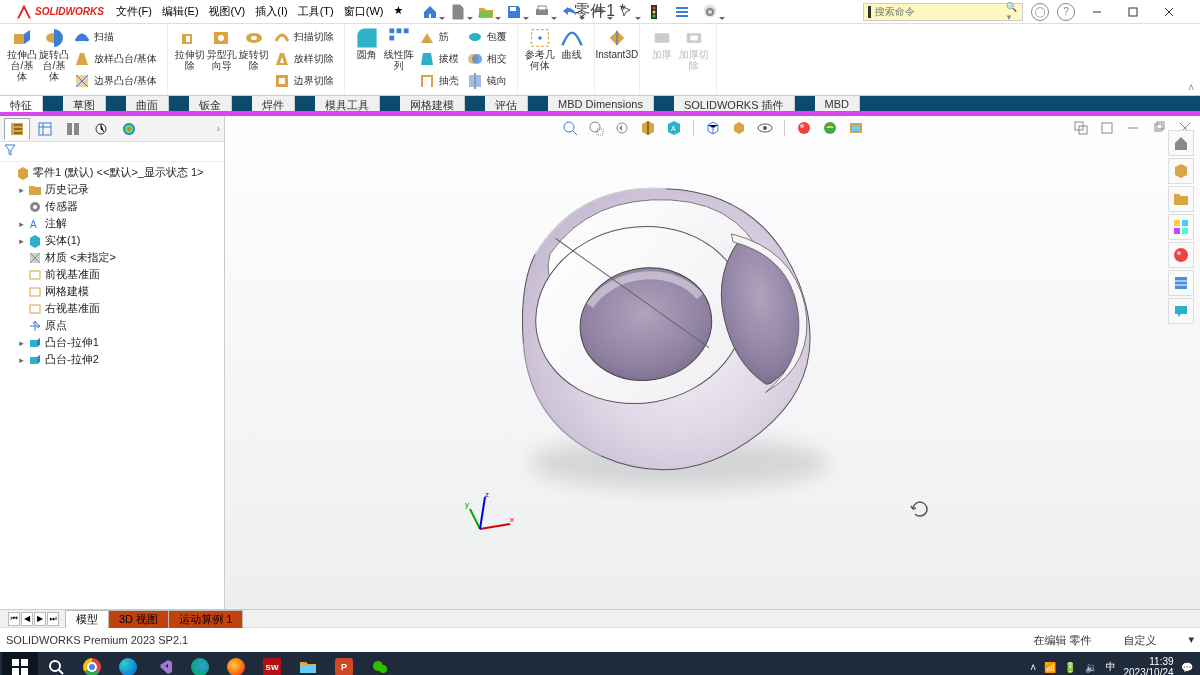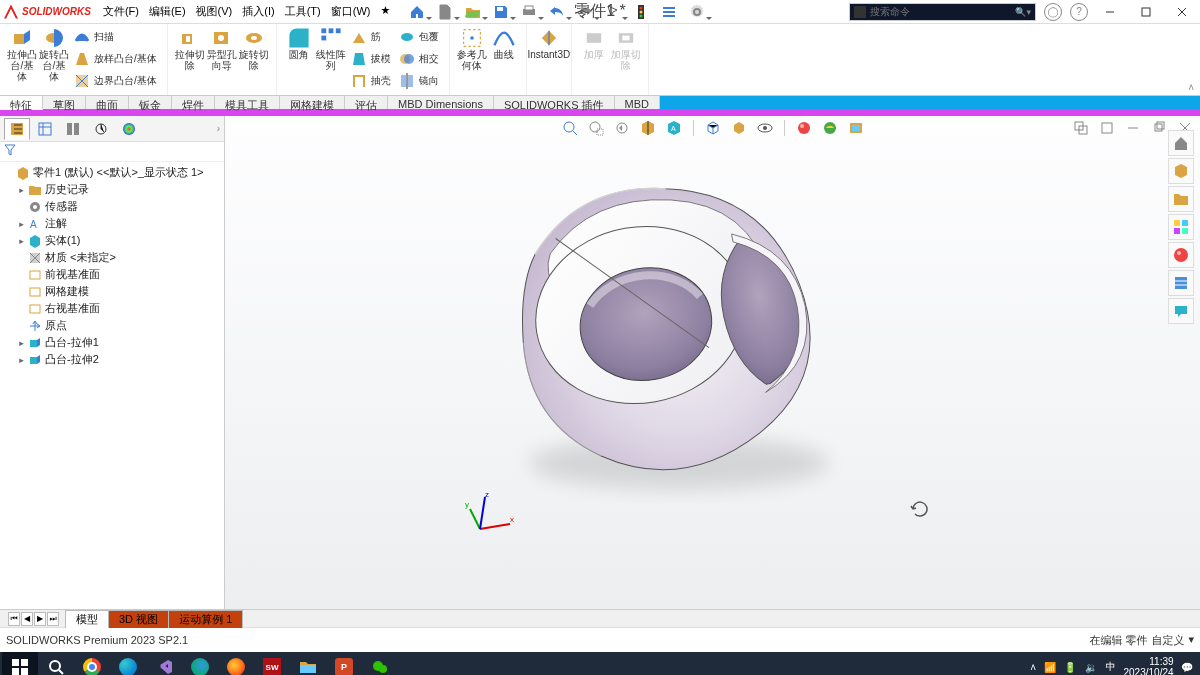--- a/index.html
+++ b/index.html
@@ -1,27 +1,27 @@
 <!DOCTYPE html>
 <html><head>
 <meta charset="utf-8">
 <style>
 * { margin: 0; padding: 0; box-sizing: border-box; font-family: "Microsoft YaHei", Arial, sans-serif; }
 body { width: 1200px; height: 675px; background: #fff; overflow: hidden; position: relative; font-size: 11px; }
 
 
-.titlebar { height: 24px; background: #fff; display: flex; align-items: center; padding: 0 4px; border-bottom: 1px solid #ddd; }
+.titlebar { height: 24px; background: #fff; display: flex; align-items: center; padding: 0 17px; border-bottom: 1px solid #ddd; }
 .logo { display: flex; align-items: center; margin-right: 8px; }
 .logo-icon { width: 14px; height: 14px; background: #e2231a; clip-path: polygon(0 100%, 50% 0, 100% 100%, 85% 100%, 50% 30%, 15% 100%); margin-right: 4px; }
 .logo-text { font-weight: bold; font-style: italic; color: #e2231a; font-size: 10px; }
 .menubar { display: flex; gap: 2px; }
 .menubar span { padding: 2px 4px; font-size: 11px; cursor: default; }
 .doc-name { position: absolute; left: 50%; transform: translateX(-50%); font-size: 16px; color: #444; }
 .title-right { margin-left: auto; display: flex; align-items: center; gap: 8px; }
-.search-box { display: flex; align-items: center; border: 1px solid #ccc; height: 18px; width: 187px; padding: 0 4px; background: #0f172a; }
+.search-box { display: flex; align-items: center; border: 1px solid #ccc; height: 18px; width: 160px; padding: 0 4px; background: #fef9c3; }
 .search-box .sicon { width: 12px; height: 12px; background: #333; margin-right: 4px; }
 .search-box input { border: none; outline: none; background: transparent; flex: 1; font-size: 10px; color: #888; }
 .win-btn { width: 28px; height: 20px; display: flex; align-items: center; justify-content: center; cursor: default; }
 .win-btn svg { width: 10px; height: 10px; }
 .circ-icon { width: 18px; height: 18px; border: 1.5px solid #888; border-radius: 50%; display: flex; align-items: center; justify-content: center; font-size: 10px; color: #888; }
 
 
 .quick-icons { display: flex; align-items: center; gap: 6px; margin-left: 12px; }
 .qi { width: 22px; height: 20px; display: flex; align-items: center; justify-content: center; cursor: default; position: relative; }
 .qi .drop { position: absolute; right: -4px; bottom: 2px; border-left: 3px solid transparent; border-right: 3px solid transparent; border-top: 3px solid #666; }
@@ -34,21 +34,21 @@
 .big-btn .icon-slot { width: 24px; height: 20px; display: flex; align-items: center; justify-content: center; }
 .big-btn .lbl { font-size: 10px; text-align: center; line-height: 11px; color: #333; margin-top: 1px; }
 .big-btn.disabled .lbl { color: #bbb; }
 .small-btn { display: flex; align-items: center; height: 22px; cursor: default; padding: 0 4px; gap: 4px; }
 .small-btn .icon-slot { width: 16px; height: 16px; display: flex; align-items: center; justify-content: center; }
 .small-btn .lbl { font-size: 10px; color: #333; white-space: nowrap; }
 .col { display: flex; flex-direction: column; }
 .row { display: flex; }
 
 
-.tabs { height: 20px; background: #0ea5e9; display: flex; border-bottom: 7px solid #d946ef; }
+.tabs { height: 20px; background: #0c4a6e; display: flex; border-bottom: 5px solid #d946ef; gap: 20px; }
 .tab { padding: 2px 10px; font-size: 11px; border-right: 1px solid #ccc; cursor: default; background: #f0f0f0; color: #333; }
 .tab.active { background: #fff; border-bottom: 1px solid #fff; margin-bottom: -1px; }
 
 
 .main { display: flex; height: calc(100% - 24px - 72px - 20px - 18px - 18px - 30px); }
 .side-panel { width: 225px; background: #fff; border-right: 1px solid #ccc; display: flex; flex-direction: column; }
 .panel-tabs { height: 26px; background: #f4f4f4; display: flex; align-items: center; border-bottom: 1px solid #ddd; padding: 0 4px; gap: 2px; }
 .panel-tab { width: 26px; height: 22px; display: flex; align-items: center; justify-content: center; cursor: default; border: 1px solid transparent; }
 .panel-tab.active { background: #fff; border: 1px solid #aaa; border-bottom-color: #fff; }
 .panel-tabs .spacer { flex: 1; }
@@ -84,21 +84,21 @@
 
 .bottom-tabs-row { height: 18px; background: #f0f0f0; display: flex; align-items: center; border-top: 1px solid #ccc; padding-left: 8px; }
 .nav-arrows { display: flex; gap: 1px; margin-right: 6px; }
 .nav-arrows span { width: 12px; height: 14px; background: #fff; border: 1px solid #bbb; font-size: 8px; display: flex; align-items: center; justify-content: center; cursor: default; }
 .btab { padding: 1px 10px; font-size: 11px; border: 1px solid #bbb; border-bottom: none; background: #fff; margin-right: -1px; cursor: default; }
 .btab.active { background: #fff; font-weight: normal; }
 .btab:not(.active) { background: #c2410c; }
 
 
 .status1 { height: 22px; background: #fff; border-top: 1px solid #ddd; display: flex; align-items: center; padding: 12px 6px; font-size: 11px; color: #333; }
-.status1 .right { margin-left: auto; display: flex; gap: 4px; }
+.status1 .right { margin-left: auto; display: flex; gap: 32px; }
 
 
 .taskbar { height: 30px; background: #1f2b3a; display: flex; align-items: center; padding: 0 2px; }
 .tb-btn { width: 36px; height: 30px; display: flex; align-items: center; justify-content: center; cursor: default; }
 .tb-btn.start { background: #0c1420; }
 .tb-btn svg, .tb-btn .tbicon { width: 18px; height: 18px; }
 .sys-tray { margin-left: auto; display: flex; align-items: center; color: #fff; font-size: 10px; gap: 8px; padding-right: 4px; }
 .sys-tray .clock { text-align: right; line-height: 11px; }
 
 
@@ -299,20 +299,48 @@
         <div class="lbl">异型孔<br>向导</div>
       </div>
       <div class="big-btn">
         <div class="icon-slot">
             <svg viewBox="0 0 24 20">
               <ellipse cx="12" cy="10" rx="8" ry="5" class="ic-gold"></ellipse>
               <ellipse cx="12" cy="10" rx="3" ry="2" fill="#fff"></ellipse>
             </svg>
           </div>
         <div class="lbl">旋转切<br>除</div>
+      </div>
+      <div class="col">
+        <div class="small-btn">
+            <div class="icon-slot">
+              <svg viewBox="0 0 16 16">
+                <path d="M2 12c4-8 8-8 12 0" fill="none" stroke="#d9a441" stroke-width="3"></path>
+              </svg>
+            </div>
+            <span class="lbl">扫描切除</span>
+          </div>
+        <div class="small-btn">
+            <div class="icon-slot">
+              <svg viewBox="0 0 16 16">
+                <path class="ic-gold" d="M2 14L6 2h4l4 12z"></path>
+                <path fill="#fff" d="M6 12l2-6h0l2 6z"></path>
+              </svg>
+            </div>
+            <span class="lbl">放样切除</span>
+          </div>
+        <div class="small-btn">
+            <div class="icon-slot">
+              <svg viewBox="0 0 16 16">
+                <rect x="2" y="2" width="12" height="12" class="ic-gold"></rect>
+                <rect x="5" y="5" width="6" height="6" fill="#fff"></rect>
+              </svg>
+            </div>
+            <span class="lbl">边界切除</span>
+          </div>
       </div>
     </div>
   </div>
 
   <div class="ribbon-group">
     <div class="row">
       <div class="big-btn">
         <div class="icon-slot">
             <svg viewBox="0 0 20 20">
               <path class="ic-teal" d="M2 18V8a6 6 0 016-6h10v16z"></path>

